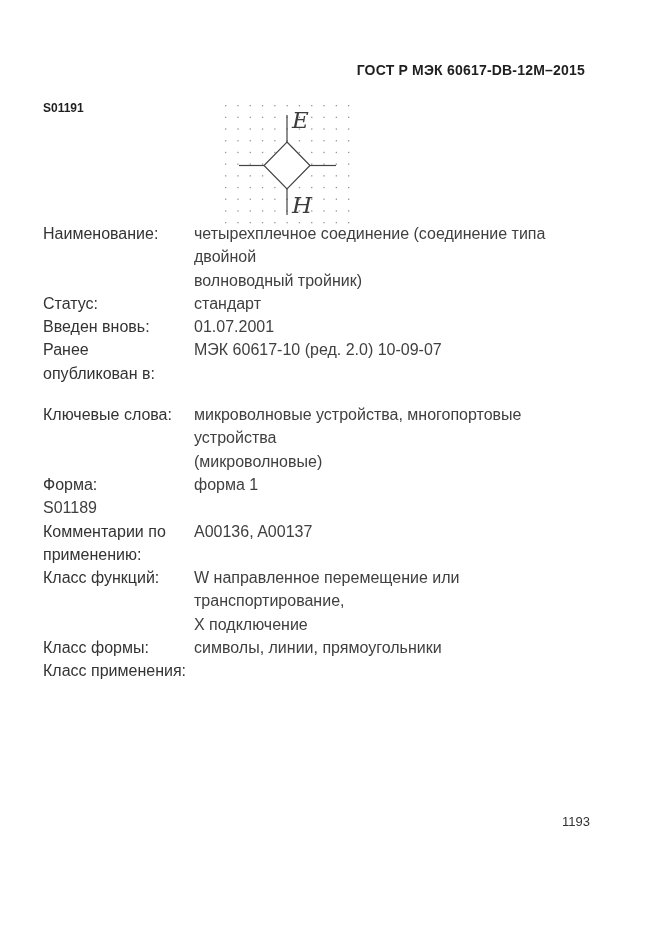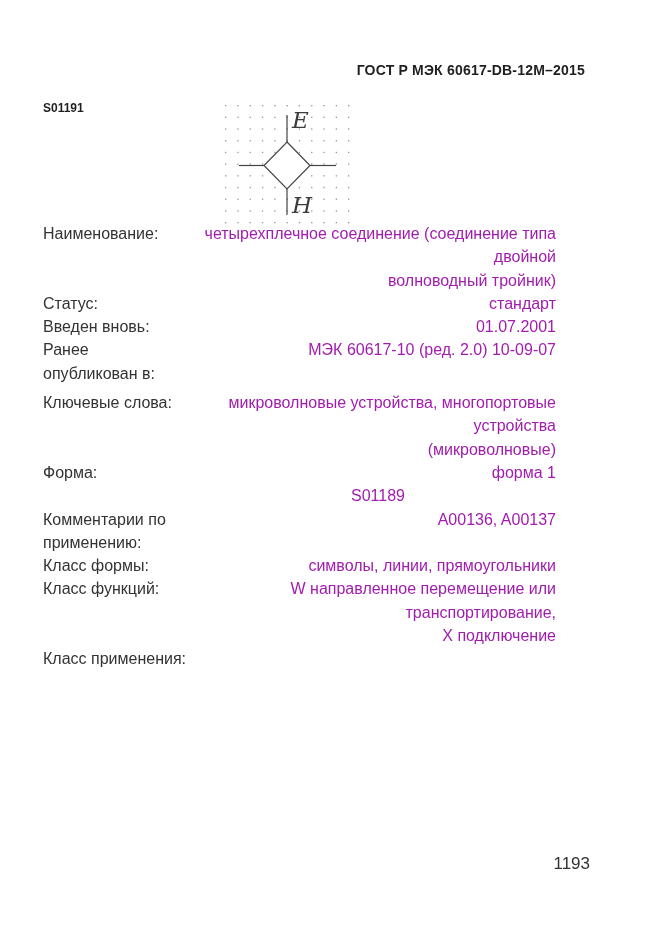--- a/index.html
+++ b/index.html
@@ -52,39 +52,38 @@
     top: 222px;
     left: 43px;
     width: 562px;
     font-size: 16px;
     line-height: 23.3px;
   }
   .row {
     display: flex;
     align-items: flex-start;
   }
-  .row.gap-before { margin-top: 6px; }
+  .row.gap-before { margin-top: 18px; }
   .lbl {
     flex: 0 0 151px;
     padding-right: 8px;
     box-sizing: border-box;
     white-space: pre-line;
     color: #333333;
   }
   .val {
     flex: 0 0 362px;
     white-space: pre-line;
-    color: #a21caf;
-    text-align: right;
+    color: #404040;
   }
   .page-number {
     position: absolute;
-    top: 854px;
+    top: 814px;
     right: 71px;
-    font-size: 17px;
+    font-size: 13px;
     color: #333333;
   }
 </style>
 </head>
 <body>
 
 <div class="page">
 
   <div class="doc-header">ГОСТ Р МЭК 60617-DB-12M–2015</div>
 
@@ -254,28 +253,28 @@
     </div>
     <div class="row">
       <div class="val">S01189</div>
     </div>
     <div class="row">
       <div class="lbl">Комментарии по
 применению:</div>
       <div class="val">A00136, A00137</div>
     </div>
     <div class="row">
-      <div class="lbl">Класс формы:</div>
-      <div class="val">символы, линии, прямоугольники</div>
-    </div>
-    <div class="row">
       <div class="lbl">Класс функций:</div>
       <div class="val">W направленное перемещение или транспортирование,
 X подключение</div>
     </div>
     <div class="row">
+      <div class="lbl">Класс формы:</div>
+      <div class="val">символы, линии, прямоугольники</div>
+    </div>
+    <div class="row">
       <div class="lbl">Класс применения:</div>
     </div>
   </div>
 
   <div class="page-number">1193</div>
 
 </div>
 
 </body></html>

